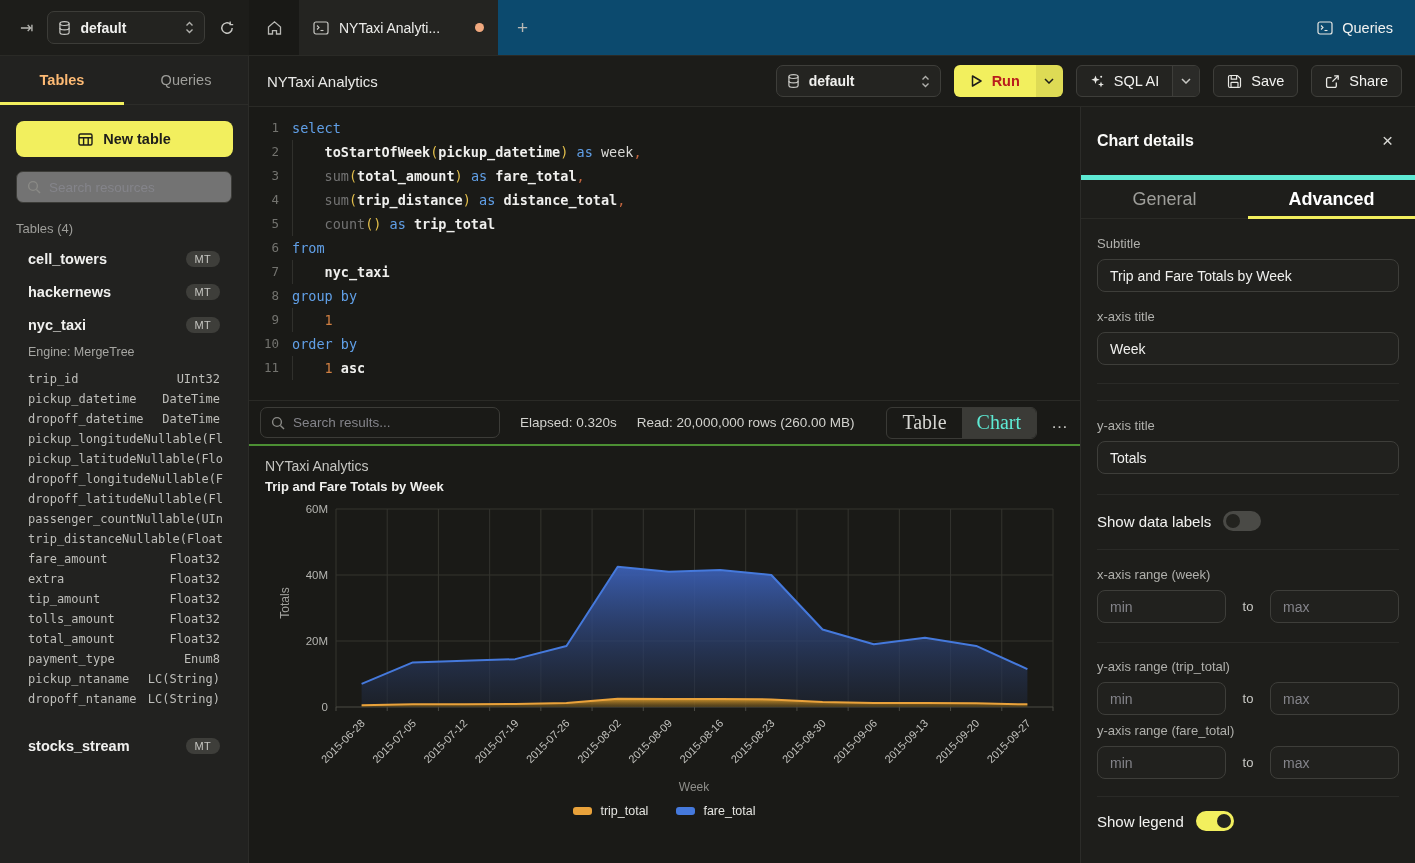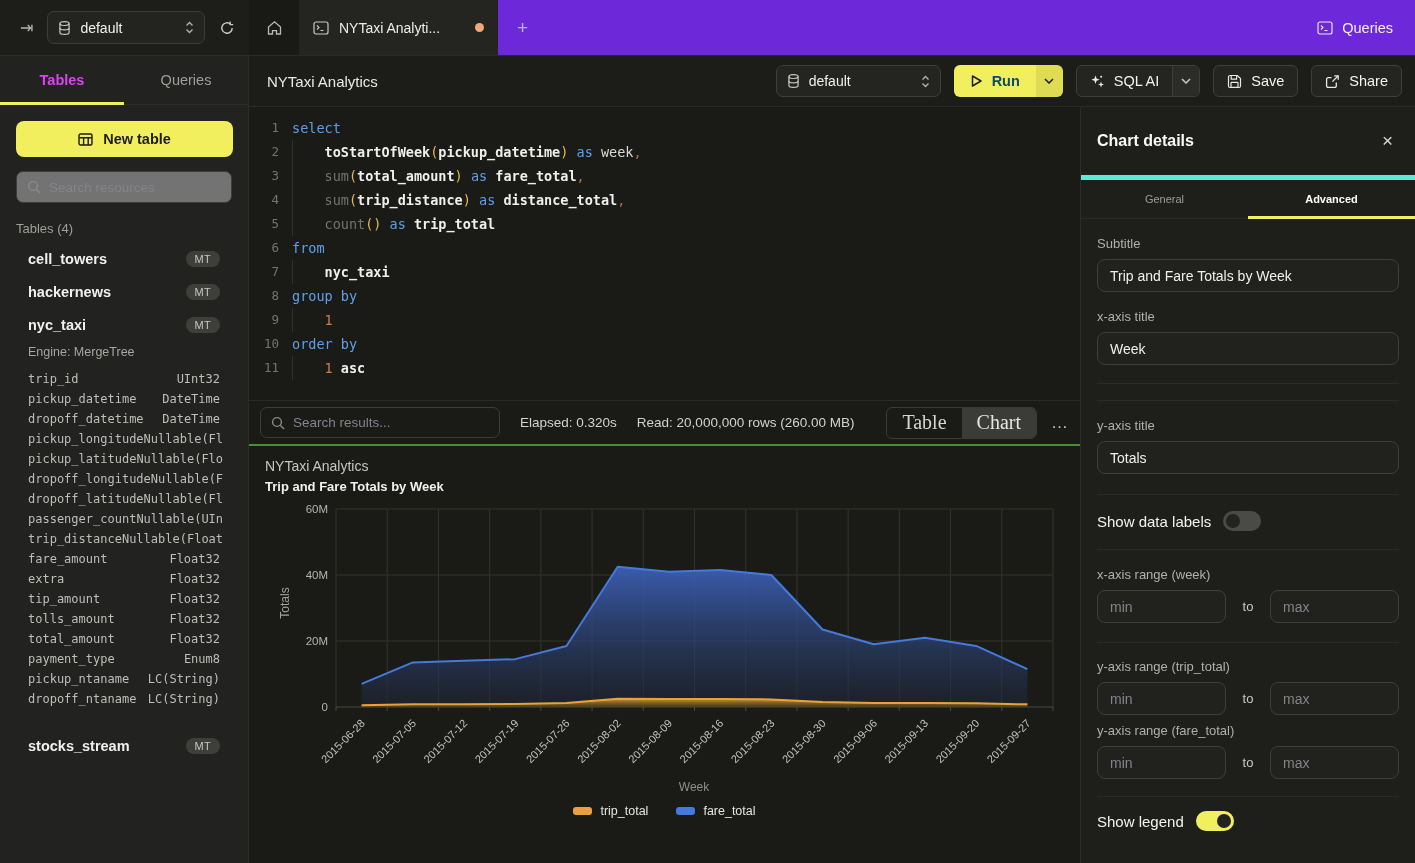--- a/index.html
+++ b/index.html
@@ -5,35 +5,35 @@
   * { margin:0; padding:0; box-sizing:border-box; }
   html,body { width:1415px; height:863px; }
   body { position:relative; background:#191916; font-family:"Liberation Sans",sans-serif; overflow:hidden; color:#E8E8E4; }
   svg { display:block; }
 
   
   #topbar { position:absolute; left:0; top:0; width:1415px; height:56px; display:flex; border-bottom:1px solid #2A2A26; }
   .tb-left { width:249px; background:#1D1D1A; display:flex; align-items:center; gap:14px; padding:0 14px 0 20px; }
   .collapse-ic { color:#B4B4B0; font-size:16px; cursor:pointer; }
   .db-select { height:33px; background:#232320; border:1px solid #3C3C38; border-radius:7px; display:flex; align-items:center; gap:9px; padding:0 10px; flex:1; cursor:pointer; }
-  .db-select .lbl { flex:1; font-size:14px; color:#F0F0EE; font-weight:400; }
+  .db-select .lbl { flex:1; font-size:14px; color:#F0F0EE; font-weight:700; }
   .icon-btn { color:#C8C8C4; cursor:pointer; display:flex; align-items:center; }
-  .tabstrip { flex:1; background:#6d28d9; display:flex; align-items:stretch; }
+  .tabstrip { flex:1; background:#0c4a6e; display:flex; align-items:stretch; }
   .tab-home { width:50px; display:flex; align-items:center; justify-content:center; background:#191916; cursor:pointer; }
   .tab-active { width:199px; background:#242421; display:flex; align-items:center; gap:10px; padding:0 14px; cursor:pointer; }
   .tab-active .t-lbl { font-size:14px; color:#ECECEA; font-weight:500; white-space:nowrap; overflow:hidden; flex:1; }
   .unsaved-dot { width:9px; height:9px; border-radius:50%; background:#F0A87E; flex:none; }
   .tab-new { width:49px; display:flex; align-items:center; justify-content:center; color:#B8B8B4; font-size:19px; cursor:pointer; }
   .queries-top { margin-left:auto; margin-right:22px; display:flex; align-items:center; gap:9px; font-size:14.5px; color:#F2F2F0; font-weight:500; cursor:pointer; }
 
   
   #sidebar { position:absolute; left:0; top:56px; width:249px; height:807px; background:#222220; border-right:1px solid #2C2C29; }
   .side-tabs { height:49px; display:flex; border-bottom:1px solid #2C2C29; }
   .side-tab { width:50%; display:flex; align-items:center; justify-content:center; font-size:14.5px; color:#9E9E9A; cursor:pointer; position:relative; }
-  .side-tab.active { color:#d946ef; font-weight:600; }
+  .side-tab.active { color:#fdba74; font-weight:600; }
   .side-tab.active::after { content:""; position:absolute; left:0; right:0; bottom:-1px; height:3px; background:#F2EF5E; }
   .new-table-btn { margin:16px 16px 0; width:217px; height:36px; background:#F2EF5E; border:none; border-radius:8px; display:flex; align-items:center; justify-content:center; gap:10px; font-size:14.5px; font-weight:600; color:#1D1D1A; cursor:pointer; font-family:inherit; }
   .side-search { margin:14px 16px 0; height:32px; background:#737373; border:1px solid #3C3C38; border-radius:7px; display:flex; align-items:center; gap:8px; padding:0 10px; }
   .side-search input, .res-search input { background:transparent; border:none; outline:none; color:#E8E8E4; font-size:13.5px; width:100%; font-family:inherit; }
   input::placeholder { color:#84848A; }
   .section-label { margin:18px 16px 0; font-size:13px; color:#9E9E9A; }
   #tables-list { padding:6px 28px 0; }
   .table-row { display:flex; align-items:center; justify-content:space-between; height:33px; cursor:pointer; }
   .table-row .tname { font-size:14.5px; font-weight:600; color:#F0F0EE; }
   .mt-badge { background:#3E3E3A; border-radius:10px; padding:2px 9px; font-size:11px; color:#C6C6C2; letter-spacing:.3px; }
@@ -41,62 +41,62 @@
   .cols { margin:6px 0 8px; }
   .col-row { display:flex; justify-content:space-between; align-items:center; height:20px; font-family:"DejaVu Sans Mono",monospace; font-size:12px; color:#BEBEBA; }
   .stocks-gap { height:12px; }
 
   
   #toolbar { position:absolute; left:249px; top:56px; width:1166px; height:51px; background:#1C1C19; border-bottom:1px solid #2A2A26; display:flex; align-items:center; padding:0 13px 0 18px; }
   .page-title { font-size:15px; color:#E8E8E6; }
   .tool-group { margin-left:auto; display:flex; align-items:center; gap:13px; }
   .db-select.tool { width:165px; flex:none; background:#242421; border-color:#3E3E3A; height:32px; }
   .run-btn { height:32px; border-radius:6px; overflow:hidden; display:flex; cursor:pointer; }
-  .run-main { background:#F2EF5E; display:flex; align-items:center; gap:9px; padding:16px 16px; color:#0c4a6e; font-weight:600; font-size:14.5px; }
+  .run-main { background:#F2EF5E; display:flex; align-items:center; gap:9px; padding:16px 16px; color:#b91c1c; font-weight:600; font-size:14.5px; }
   .run-caret { width:27px; background:#DEDB55; display:flex; align-items:center; justify-content:center; }
   .ghost-btn { height:32px; border:1px solid #3E3E3A; border-radius:6px; background:#242421; display:flex; align-items:center; cursor:pointer; overflow:hidden; }
   .ghost-btn .g-main { display:flex; align-items:center; gap:9px; padding:0 13px; font-size:14.5px; font-weight:500; color:#F2F2F0; }
   .ghost-btn .g-caret { width:27px; align-self:stretch; background:#2B2B28; display:flex; align-items:center; justify-content:center; border-left:1px solid #3E3E3A; }
 
   
   #editor { position:absolute; left:249px; top:107px; width:831px; height:293px; background:#1A1A17; padding-top:9px; cursor:text; }
   .code-line { display:flex; height:24px; line-height:24px; font-family:"DejaVu Sans Mono",monospace; font-size:13.5px; }
   .code-line .ln { width:30px; text-align:right; color:#73736F; font-size:12.5px; flex:none; }
   .code-line .code { margin-left:13px; white-space:pre; position:relative; }
   .code.ind::before { content:""; position:absolute; left:0; top:0; bottom:0; width:1px; background:#30302C; }
   .tk-kw { color:#61A0E8; } .tk-fn { color:#737373; } .tk-par { color:#E3BF4B; }
   .tk-id { color:#EFEFED; font-weight:bold; } .tk-pl { color:#D9D9D6; } .tk-op { color:#C4663F; } .tk-num { color:#CF7F42; }
 
   
   #resultsbar { position:absolute; left:249px; top:400px; width:831px; height:46px; background:#1A1A17; border-top:1px solid #2A2A26; border-bottom:2px solid #4C8F33; display:flex; align-items:center; padding:0 11px; }
   .res-search { width:240px; height:31px; border:1px solid #3C3C38; border-radius:7px; display:flex; align-items:center; gap:8px; padding:0 10px; }
   .res-stat { font-size:13.5px; color:#D2D2CE; margin-left:20px; white-space:nowrap; }
   .segmented { margin-left:auto; height:32px; border:1px solid #3A3A36; border-radius:6px; display:flex; overflow:hidden; }
   .seg { padding:0 15px; display:flex; align-items:center; font-size:20px; color:#D6D6D2; cursor:pointer;font-family:Liberation Serif, serif; }
-  .seg.active { background:#3B3B37; color:#e5e5e5; font-weight:500; }
+  .seg.active { background:#3B3B37; color:#5eead4; font-weight:500; }
   .more-btn { margin-left:14px; color:#C8C8C4; font-size:17px; letter-spacing:1px; cursor:pointer; line-height:10px; }
 
   
   #chartpanel { position:absolute; left:249px; top:446px; width:831px; height:417px; background:#1A1A17; }
   .chart-title { position:absolute; left:16px; top:12px; font-size:14px; color:#C6C6C2; }
   .chart-subtitle { position:absolute; left:16px; top:33px; font-size:13px; font-weight:bold; color:#F0F0EE; }
   .ylabel { position:absolute; left:6px; top:150px; font-size:12px; color:#A2A29E; transform:rotate(-90deg); width:60px; text-align:center; }
   .xlabel { position:absolute; left:405px; top:334px; width:80px; text-align:center; font-size:12px; color:#8E8E8A; }
   #legend { position:absolute; left:0; right:0; top:358px; display:flex; justify-content:center; gap:28px; }
   .legend-item { display:flex; align-items:center; gap:8px; cursor:pointer; }
   .legend-swatch { width:19px; height:8px; border-radius:3px; }
   .legend-label { font-size:12.5px; color:#E4E4E0; }
 
   
   #rightpanel { position:absolute; left:1080px; top:107px; width:335px; height:756px; background:#1E1E1B; border-left:1px solid #2C2C29; }
   .rp-header { height:73px; display:flex; align-items:center; justify-content:space-between; padding:0 22px 0 16px; border-bottom:5px solid #5eead4; }
   .rp-title { font-size:16px; font-weight:bold; color:#FAFAF8; }
   .rp-close { font-size:19px; color:#D8D8D4; cursor:pointer; }
   .rp-tabs { height:39px; display:flex; border-bottom:1px solid #2A2A26; }
-  .rp-tab { width:50%; display:flex; align-items:center; justify-content:center; font-size:11px; color:#9E9E9A; cursor:pointer; position:relative; }
+  .rp-tab { width:50%; display:flex; align-items:center; justify-content:center; font-size:18px; color:#9E9E9A; cursor:pointer; position:relative; }
   .rp-tab.active { color:#FFFFFF; font-weight:600; }
   .rp-tab.active::after { content:""; position:absolute; left:0; right:0; bottom:-1px; height:3px; background:#F2EF5E; }
   .rp-body { padding:0 16px; }
   .f-label { font-size:13px; color:#B0B0AC; margin-top:17px; }
   .f-input { margin-top:8px; width:100%; height:33px; background:#21211E; border:1px solid #3E3E3A; border-radius:8px; color:#F0F0EE; font-size:14px; padding:0 12px; font-family:inherit; outline:none; }
   .divider { height:1px; background:#2A2A27; margin-top:18px; }
   .toggle-row { display:flex; align-items:center; gap:12px; margin-top:16px; }
   .toggle-row .t-label { font-size:15px; font-weight:500; color:#F2F2F0; }
   .toggle { width:38px; height:20px; border-radius:10px; position:relative; cursor:pointer; flex:none; }
   .toggle.on { background:#F2EF5E; }

